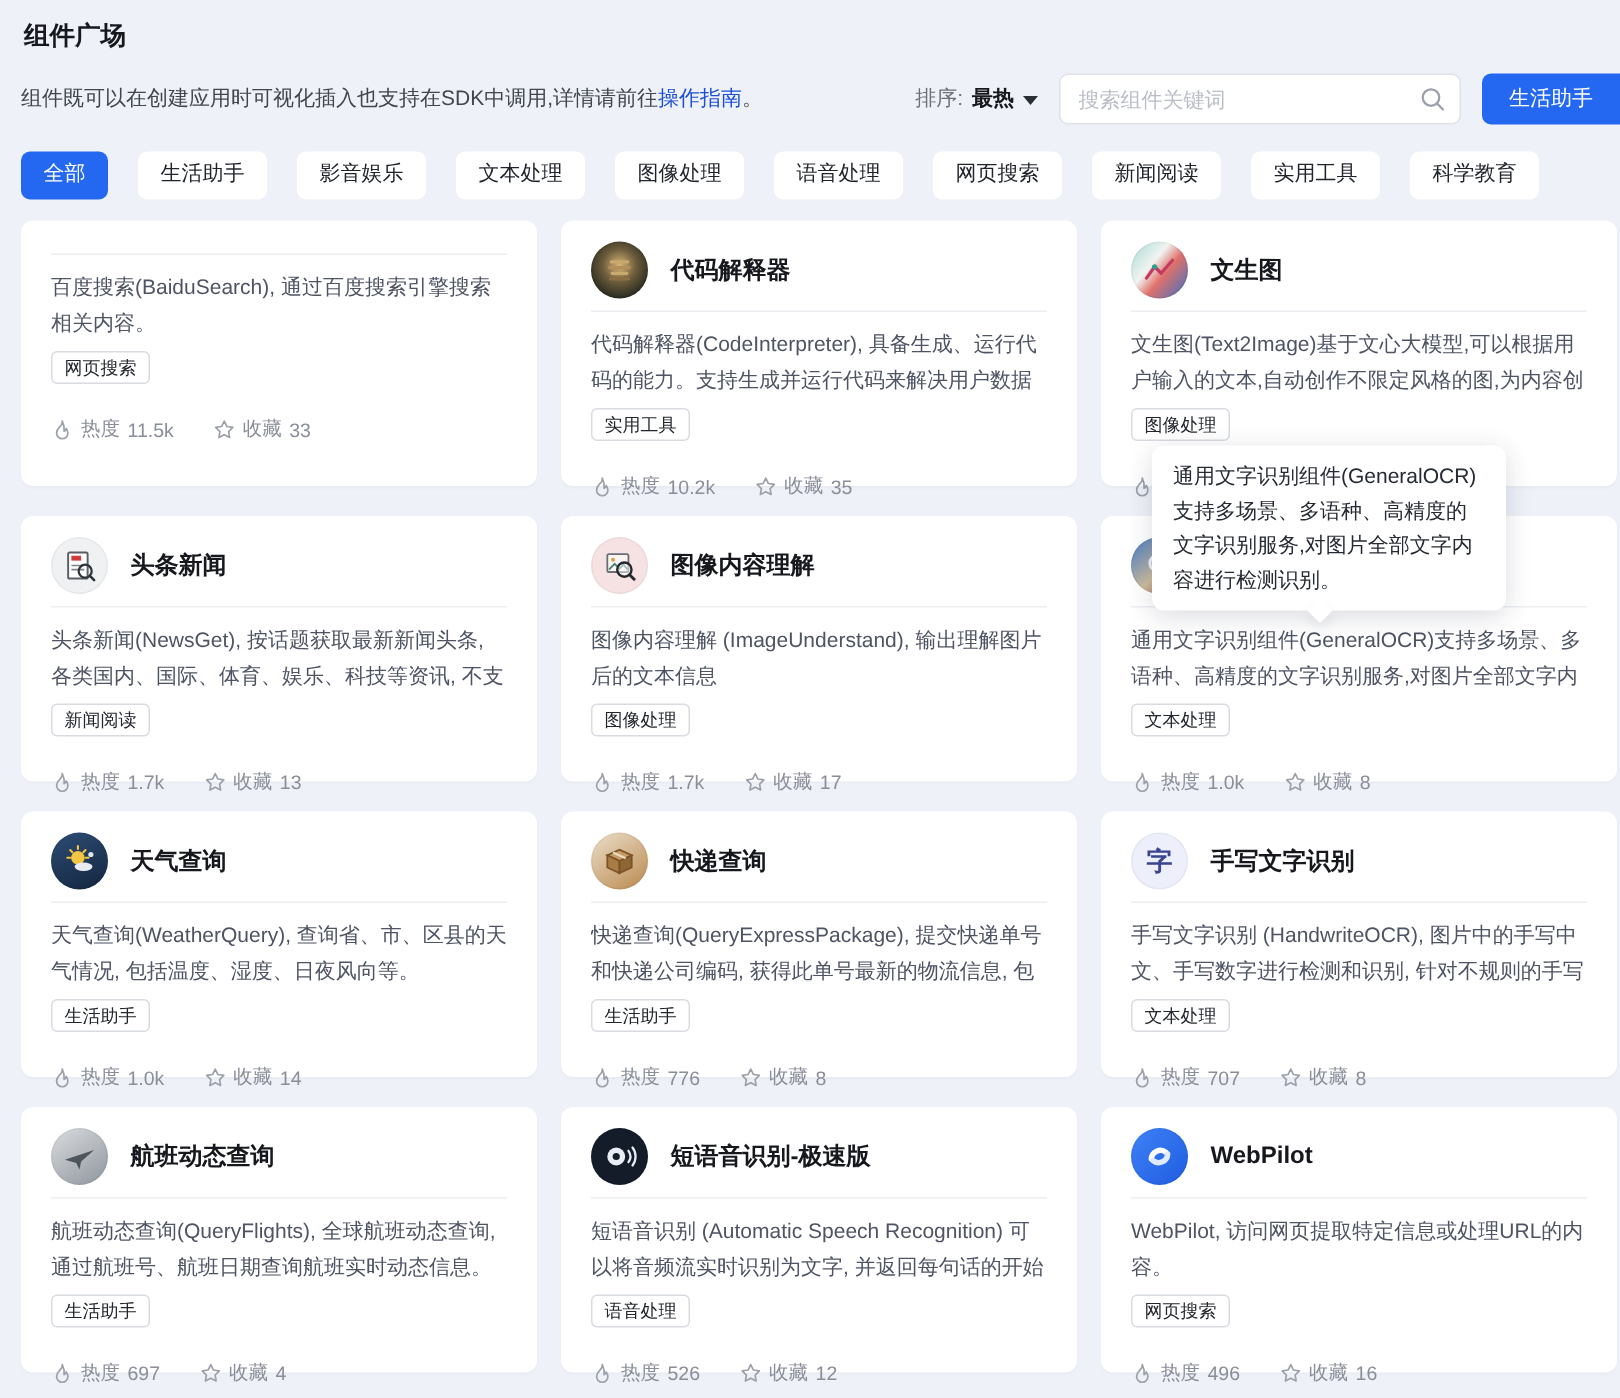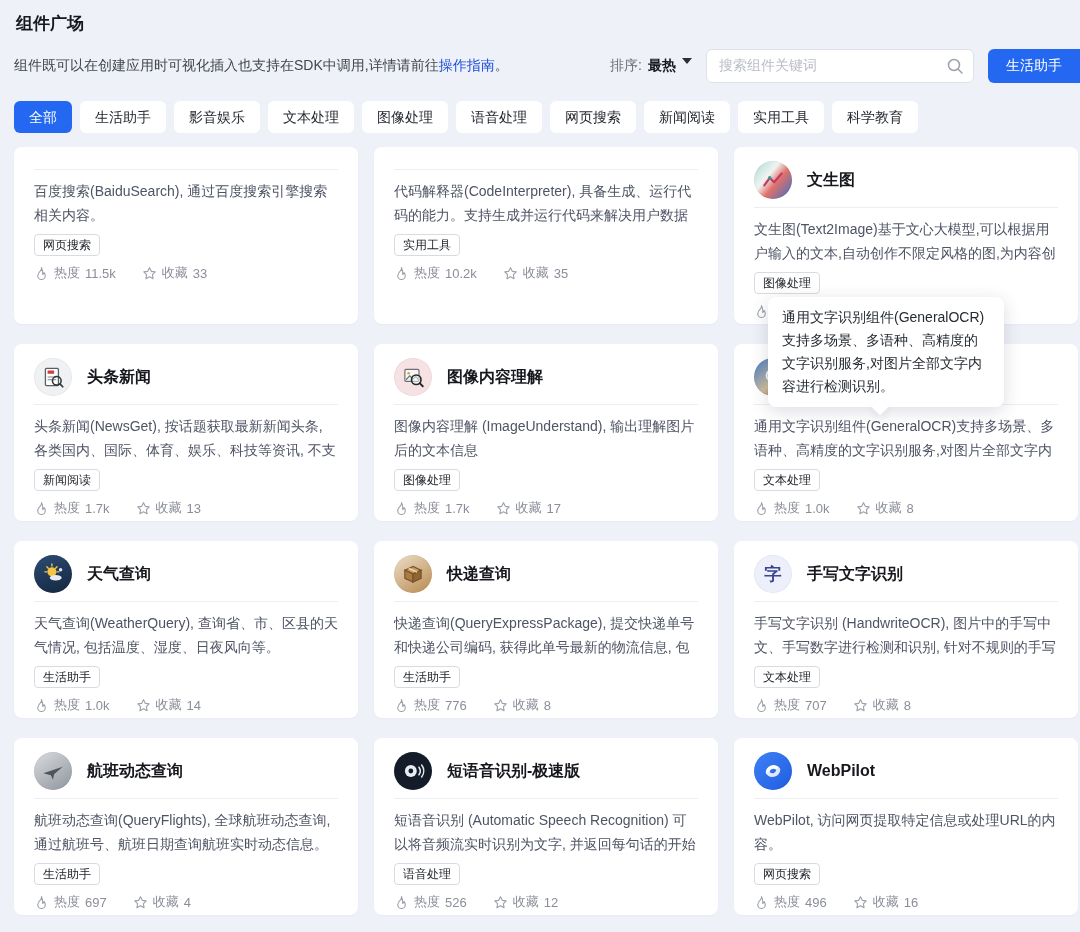--- a/index.html
+++ b/index.html
@@ -11,59 +11,59 @@
     position:relative;
   }
   .page{padding:10px 0 0 14px;}
 
   
   .page-title{font-size:17px;font-weight:700;color:#16181d;margin:2px 0 0 2px;}
   .sub-row{display:flex;align-items:center;justify-content:space-between;margin-top:14px;padding-right:0;}
   .subtitle{font-size:14px;color:#41464f;}
   .subtitle a{color:#1d4ed8;text-decoration:none;}
   .controls{display:flex;align-items:center;gap:14px;}
-  .sort{display:flex;gap:6px;font-size:14px;color:#6b7077;cursor:pointer;white-space:nowrap;}
+  .sort{display:flex;align-items:center;gap:6px;font-size:14px;color:#6b7077;cursor:pointer;white-space:nowrap;}
   .sort b{color:#16181d;font-weight:700;}
   .caret{width:0;height:0;border-left:5px solid transparent;border-right:5px solid transparent;border-top:6px solid #2a2e35;margin-top:1px;}
   .search-box{position:relative;width:268px;height:34px;}
   .search-box input{
     width:100%;height:100%;box-sizing:border-box;border:1px solid #dfe2e8;border-radius:6px;
     padding:0 34px 0 12px;font-size:14px;color:#333;background:#fff;outline:none;
-    font-family:Liberation Serif, serif;
+    font-family:Liberation Sans, sans-serif;
   }
   .search-box input::placeholder{color:#b9bdc5;}
   .search-glyph{position:absolute;right:10px;top:8px;width:18px;height:18px;}
   .create-btn{
     height:34px;border:none;border-radius:6px 0 0 6px;background:#2468f2;color:#fff;
     font-size:14px;padding:0 18px;cursor:pointer;white-space:nowrap;font-family:inherit;
   }
 
   
-  .tabs{display:flex;gap:8px;margin-top:18px;}
+  .tabs{display:flex;gap:20px;margin-top:18px;font-family:Liberation Serif, serif;}
   .tab{
     height:32px;line-height:32px;padding:0 15px;border-radius:6px;background:#fff;
     font-size:14px;color:#1f232a;cursor:pointer;white-space:nowrap;
   }
   .tab.active{background:#2468f2;color:#fff;}
 
   
   .grid{display:grid;grid-template-columns:repeat(3,1fr);column-gap:16px;row-gap:20px;margin-top:14px;margin-right:2px;}
   .card{
     background:#fff;border-radius:8px;height:177px;box-sizing:border-box;
     padding:14px 20px 0;box-shadow:0 1px 2px rgba(20,30,60,.03);
   }
   .card-head{display:flex;align-items:center;gap:15px;height:38px;}
   .avatar{width:38px;height:38px;border-radius:50%;flex:none;display:flex;align-items:center;justify-content:center;overflow:hidden;box-shadow:0 0 0 1px rgba(0,0,0,.04) inset;}
   .avatar svg{width:26px;height:26px;}
   .card-title{font-size:16px;font-weight:700;color:#16181d;}
   .divider{height:1px;background:#eceef1;margin-top:8px;}
   .desc{margin-top:9px;font-size:14px;line-height:24px;color:#4e5464;height:48px;overflow:hidden;}
   .tag{display:inline-block;margin-top:7px;font-size:12px;line-height:18px;padding:1px 8px;border:1px solid #d8dbe0;border-radius:4px;color:#22262c;background:#fff;}
   .card-foot{display:flex;align-items:center;gap:26px;margin-top:8px;font-size:13px;color:#8a8e99;}
-  .stat{display:flex;align-items:center;gap:5px;}
+  .stat{display:flex;align-items:center;gap:5px;margin-top:13px;}
   .stat svg{width:15px;height:15px;}
 
   
   .tooltip{
     position:absolute;left:768px;top:297px;width:236px;box-sizing:border-box;z-index:30;
     background:#fff;border-radius:8px;box-shadow:0 4px 18px rgba(30,40,70,.16);
     padding:9px 14px;font-size:14px;line-height:23px;color:#262b33;
   }
   .tooltip::after{
     content:"";position:absolute;left:106px;bottom:-6px;width:12px;height:12px;background:#fff;
@@ -129,20 +129,31 @@
       <span class="stat">
         <svg viewBox="0 0 16 16">
               <path d="M8 1.8l1.9 3.9 4.2.6-3 3 .7 4.2L8 11.5l-3.8 2 .7-4.2-3-3 4.2-.6z" fill="none" stroke="#9ba0aa" stroke-width="1.2" stroke-linejoin="round"></path>
             </svg>
         <span>收藏</span>
         <span>33</span>
       </span>
     </div>
   </div>
       <div class="card">
+    <div class="card-head">
+      <div class="avatar" style="background: radial-gradient(circle at 50% 42%, rgb(217, 181, 119) 0%, rgb(109, 92, 60) 38%, rgb(32, 37, 28) 80%);">
+            <svg viewBox="0 0 24 24">
+              <rect x="6" y="6" width="12" height="2" rx="1" fill="#caa96e"></rect>
+              <rect x="5" y="9.5" width="14" height="2" rx="1" fill="#b3905a"></rect>
+              <rect x="6.5" y="13" width="11" height="2" rx="1" fill="#caa96e"></rect>
+              <rect x="5.5" y="16.5" width="13" height="2" rx="1" fill="#8a6e44"></rect>
+            </svg>
+          </div>
+      <div class="card-title">代码解释器</div>
+    </div>
     <div class="divider"></div>
     <div class="desc">代码解释器(CodeInterpreter), 具备生成、运行代码的能力。支持生成并运行代码来解决用户数据处理和...</div>
     <div><span class="tag">实用工具</span></div>
     <div class="card-foot">
       <span class="stat">
         <svg viewBox="0 0 16 16">
               <path d="M8 1.8c.4 2-.6 3-1.8 4.2C4.9 7.3 4 8.6 4 10.3 4 12.6 5.8 14.4 8 14.4s4-1.8 4-4.1c0-1.2-.5-2.3-1.2-3.2-.2 1-.8 1.6-1.5 1.9.3-2.3-.2-5-1.3-7.2z" fill="none" stroke="#9ba0aa" stroke-width="1.2" stroke-linejoin="round"></path>
             </svg>
         <span>热度</span>
         <span>10.2k</span>

